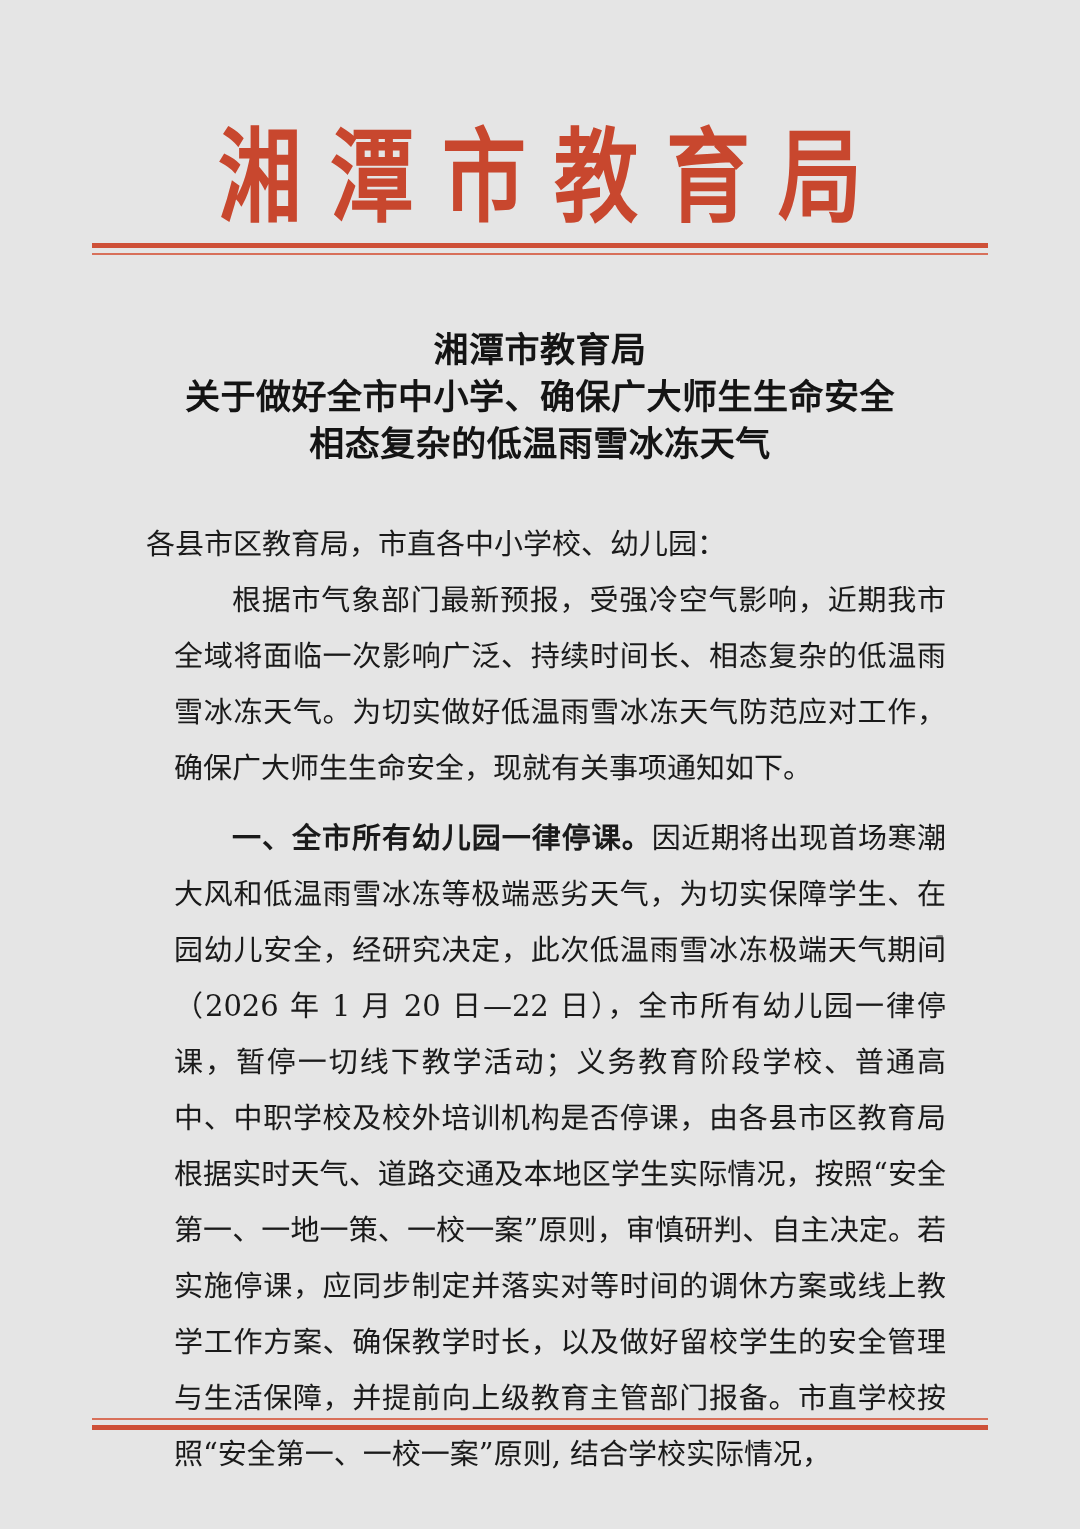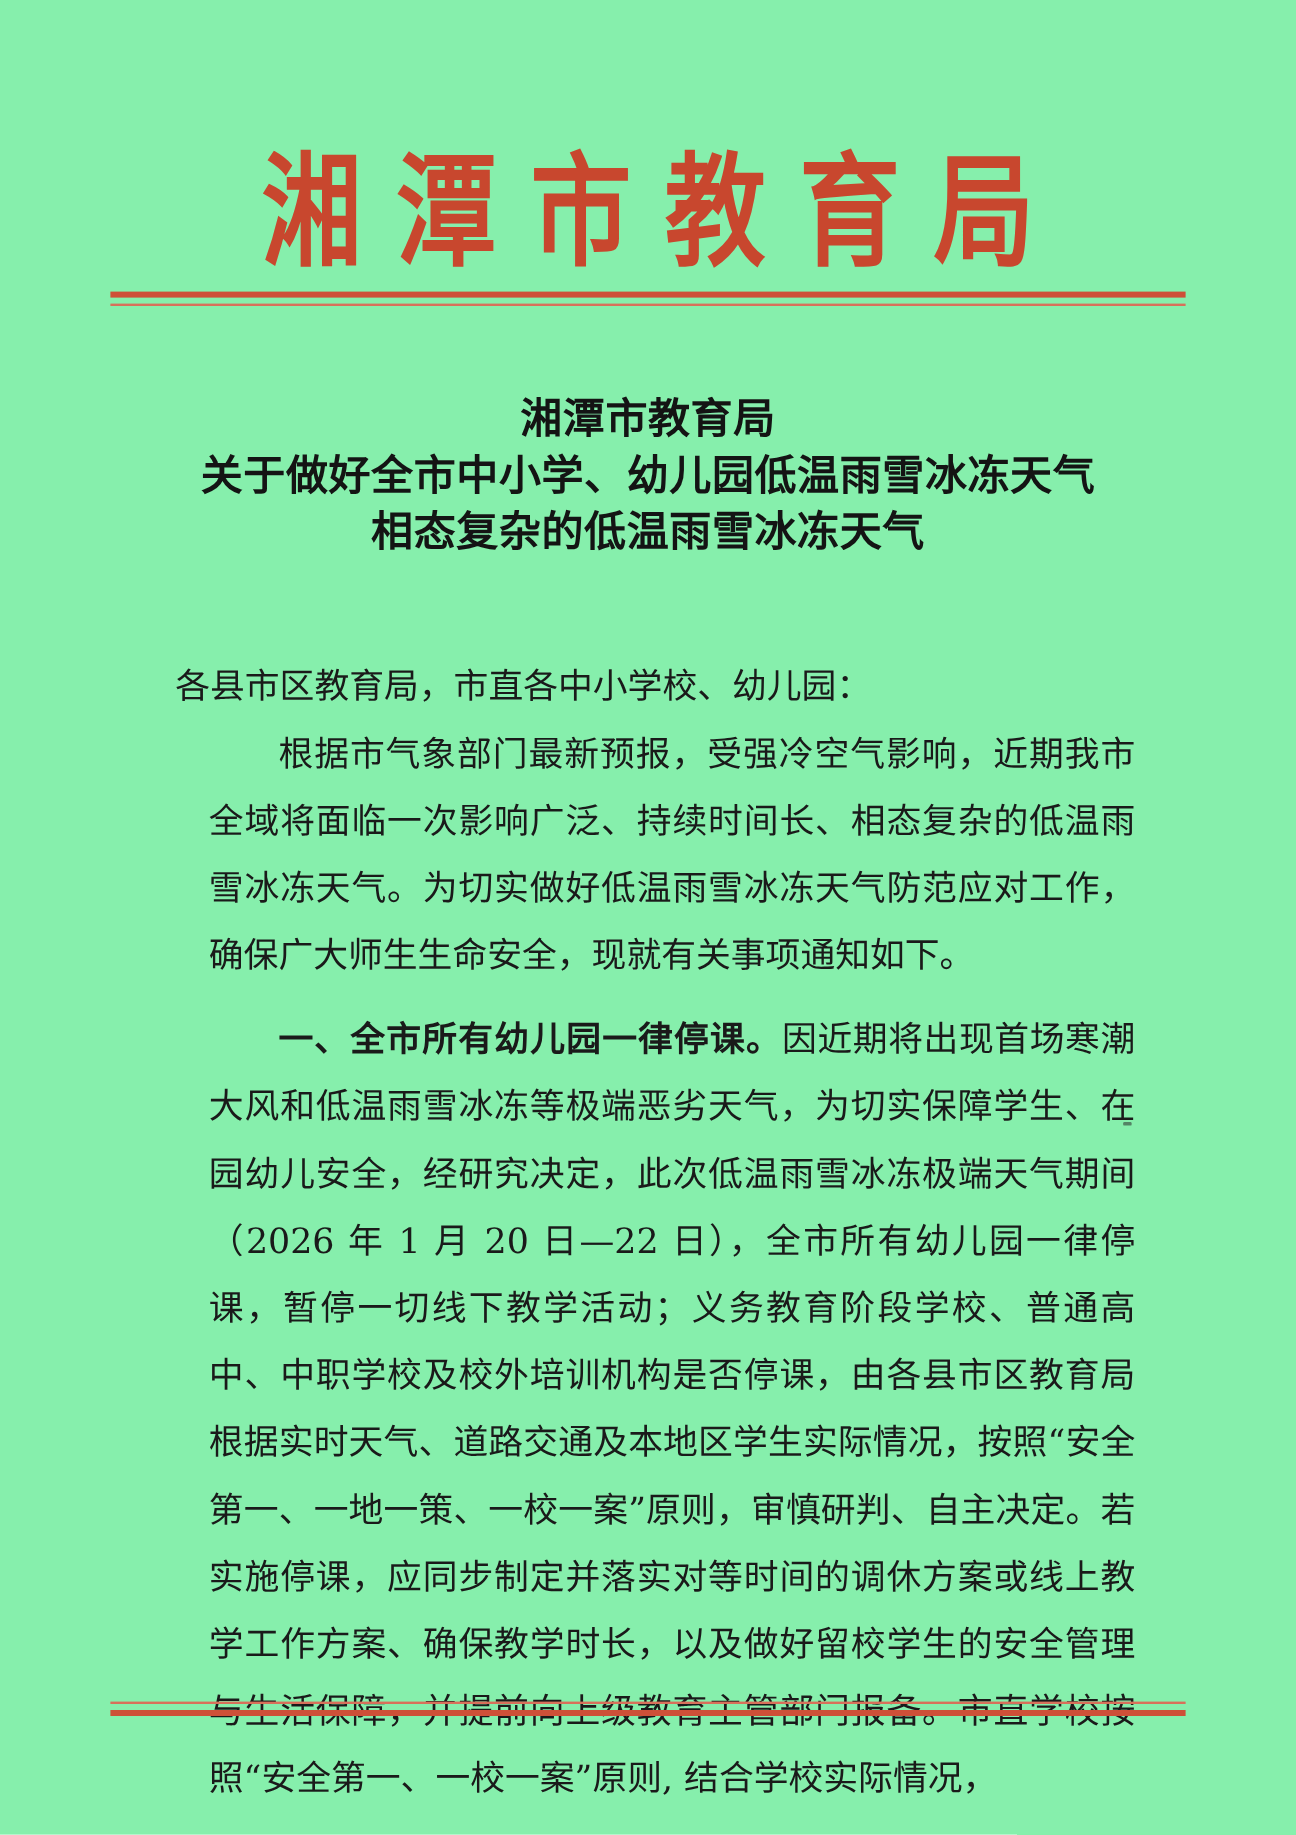--- a/index.html
+++ b/index.html
@@ -7,21 +7,21 @@
     margin: 0;
     padding: 0;
     background: #ffffff;
   }
 
   #page {
     position: relative;
     width: 1080px;
     height: 1529px;
     margin: 0 auto;
-    background: #86efac;
+    background: #e5e5e5;
     overflow: hidden;
     font-family: "DejaVu Sans", "Liberation Sans", sans-serif;
   }
 
   
   .letterhead {
     position: absolute;
     left: 0;
     top: 126px;
     width: 1080px;
@@ -77,21 +77,21 @@
     font-size: 35px;
     line-height: 47px;
     letter-spacing: 0.5px;
   }
   .doc-title-line { display: block; white-space: nowrap; }
 
   
   .body-text {
     position: absolute;
     left: 146px;
-    top: 544px;
+    top: 516px;
     width: 800px;
     color: #1a1a1a;
     font-family: "DejaVu Serif", "Liberation Serif", serif;
     font-size: 29px;
     line-height: 56px;
     text-align: justify;
     text-justify: inter-ideograph;
   }
 
   .para {
@@ -126,21 +126,21 @@
   </div>
 
   <div class="rule-block rule-top">
     <div class="rule-thick"></div>
     <div class="rule-gap"></div>
     <div class="rule-thin"></div>
   </div>
 
   <div class="doc-title">
     <span class="doc-title-line">湘潭市教育局</span>
-    <span class="doc-title-line">关于做好全市中小学、幼儿园低温雨雪冰冻天气</span>
+    <span class="doc-title-line">关于做好全市中小学、确保广大师生生命安全</span>
     <span class="doc-title-line">相态复杂的低温雨雪冰冻天气</span>
   </div>
 
   <div class="body-text">
 
     <p class="para">各县市区教育局，市直各中小学校、幼儿园：</p>
 
     <p class="para para-indent">根据市气象部门最新预报，受强冷空气影响，近期我市全域将面临一次影响广泛、持续时间长、相态复杂的低温雨雪冰冻天气。为切实做好低温雨雪冰冻天气防范应对工作，确保广大师生生命安全，现就有关事项通知如下。</p>
 
     <div class="para-spacer"></div>

